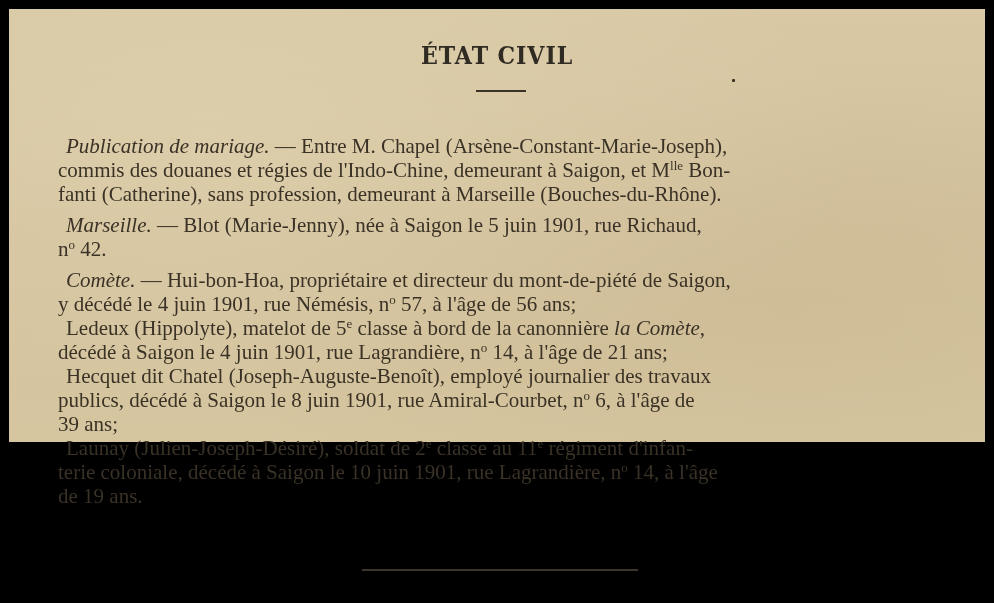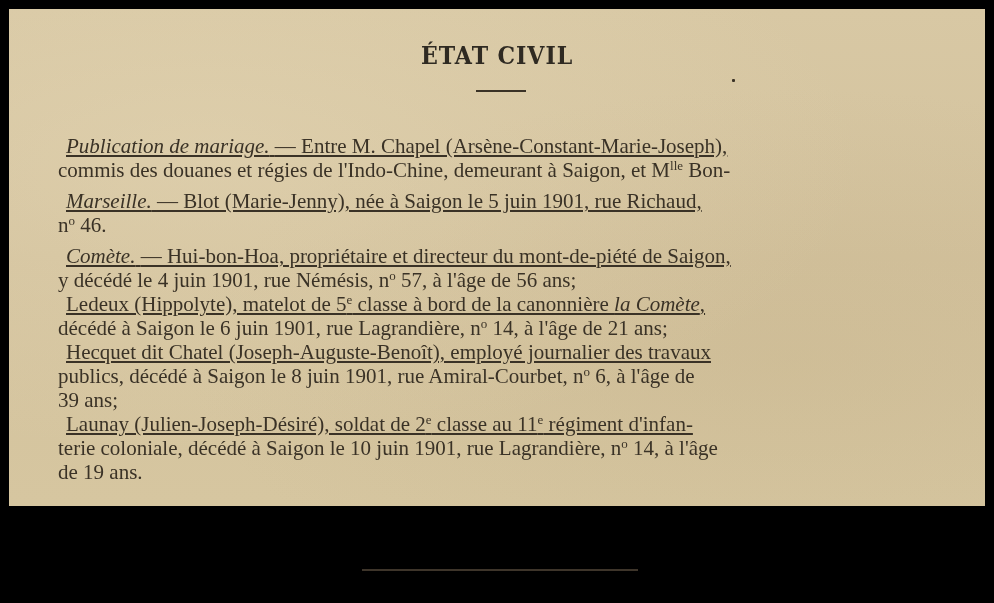--- a/index.html
+++ b/index.html
@@ -1,21 +1,21 @@
 <!DOCTYPE html>
 <html><head>
   <meta charset="utf-8">
   <style>
     html, body { margin: 0; padding: 0; }
     body {
       width: 994px; height: 603px; background: #000;
       position: relative; overflow: hidden;
     }
     .page {
-      position: absolute; left: 9px; top: 9px; width: 976px; height: 497px;
+      position: absolute; left: 9px; top: 9px; width: 976px; height: 433px;
       background: #d6c6a2;
       background-image:
         radial-gradient(ellipse at 20% 30%, rgba(235,222,190,0.35), transparent 60%),
         radial-gradient(ellipse at 80% 70%, rgba(190,170,130,0.25), transparent 55%),
         linear-gradient(180deg, #d8c8a4 0%, #d3c29d 50%, #d6c6a0 100%);
       color: #3a3226;
       font-family: "DejaVu Serif", "Liberation Serif", serif;
     }
     .title {
       position: absolute; left: 0; right: 0; top: 32px; text-align: center;
@@ -33,55 +33,56 @@
       background: #3a3226; border-radius: 1px;
     }
     .text {
       position: absolute; left: 49px; top: 125px; width: 905px;
       font-family: "Liberation Serif", "DejaVu Serif", serif;
       font-size: 21px; line-height: 24px;
     }
     .para { text-align: justify; text-align-last: left; margin: 0; }
     .para.gap { margin-top: 7px; }
     .line { display: block; white-space: nowrap; }
-    .ind { padding-left: 8px; text-decoration: underline; }
+    .ind { padding-left: 8px; }
     .it { font-style: italic; }
     sup { font-size: 13px; line-height: 0; vertical-align: 7px; }
     .bottom-rule {
       position: absolute; left: 353px; top: 560px; width: 276px; height: 2px;
       background: #3e352a;
     }
   </style>
 </head>
 <body>
 
 <div class="page">
   <div class="title">ÉTAT CIVIL</div>
   <div class="title-rule"></div>
   <div class="dot"></div>
 
   <div class="text">
 
     <p class="para">
       <span class="line ind"><span class="it">Publication de mariage.</span> <span>— Entre M. Chapel (Arsène-Constant-Marie-Joseph),</span></span>
       <span class="line"><span>commis des douanes et régies de l'Indo-Chine, demeurant à Saigon, et M</span><sup>lle</sup><span> Bon-</span></span>
+      <span class="line">fanti (Catherine), sans profession, demeurant à Marseille (Bouches-du-Rhône).</span>
     </p>
 
     <p class="para gap">
       <span class="line ind"><span class="it">Marseille.</span> <span>— Blot (Marie-Jenny), née à Saigon le 5 juin 1901, rue Richaud,</span></span>
-      <span class="line"><span>n</span><sup>o</sup><span> 46.</span></span>
+      <span class="line"><span>n</span><sup>o</sup><span> 42.</span></span>
     </p>
 
     <p class="para gap">
       <span class="line ind"><span class="it">Comète.</span> <span>— Hui-bon-Hoa, propriétaire et directeur du mont-de-piété de Saigon,</span></span>
       <span class="line"><span>y décédé le 4 juin 1901, rue Némésis, n</span><sup>o</sup><span> 57, à l'âge de 56 ans;</span></span>
     </p>
     <p class="para">
       <span class="line ind"><span>Ledeux (Hippolyte), matelot de 5</span><sup>e</sup><span> classe à bord de la canonnière </span><span class="it">la Comète</span><span>,</span></span>
-      <span class="line"><span>décédé à Saigon le 6 juin 1901, rue Lagrandière, n</span><sup>o</sup><span> 14, à l'âge de 21 ans;</span></span>
+      <span class="line"><span>décédé à Saigon le 4 juin 1901, rue Lagrandière, n</span><sup>o</sup><span> 14, à l'âge de 21 ans;</span></span>
     </p>
     <p class="para">
       <span class="line ind">Hecquet dit Chatel (Joseph-Auguste-Benoît), employé journalier des travaux</span>
       <span class="line"><span>publics, décédé à Saigon le 8 juin 1901, rue Amiral-Courbet, n</span><sup>o</sup><span> 6, à l'âge de</span></span>
       <span class="line">39 ans;</span>
     </p>
     <p class="para">
       <span class="line ind"><span>Launay (Julien-Joseph-Désiré), soldat de 2</span><sup>e</sup><span> classe au 11</span><sup>e</sup><span> régiment d'infan-</span></span>
       <span class="line"><span>terie coloniale, décédé à Saigon le 10 juin 1901, rue Lagrandière, n</span><sup>o</sup><span> 14, à l'âge</span></span>
       <span class="line">de 19 ans.</span>

